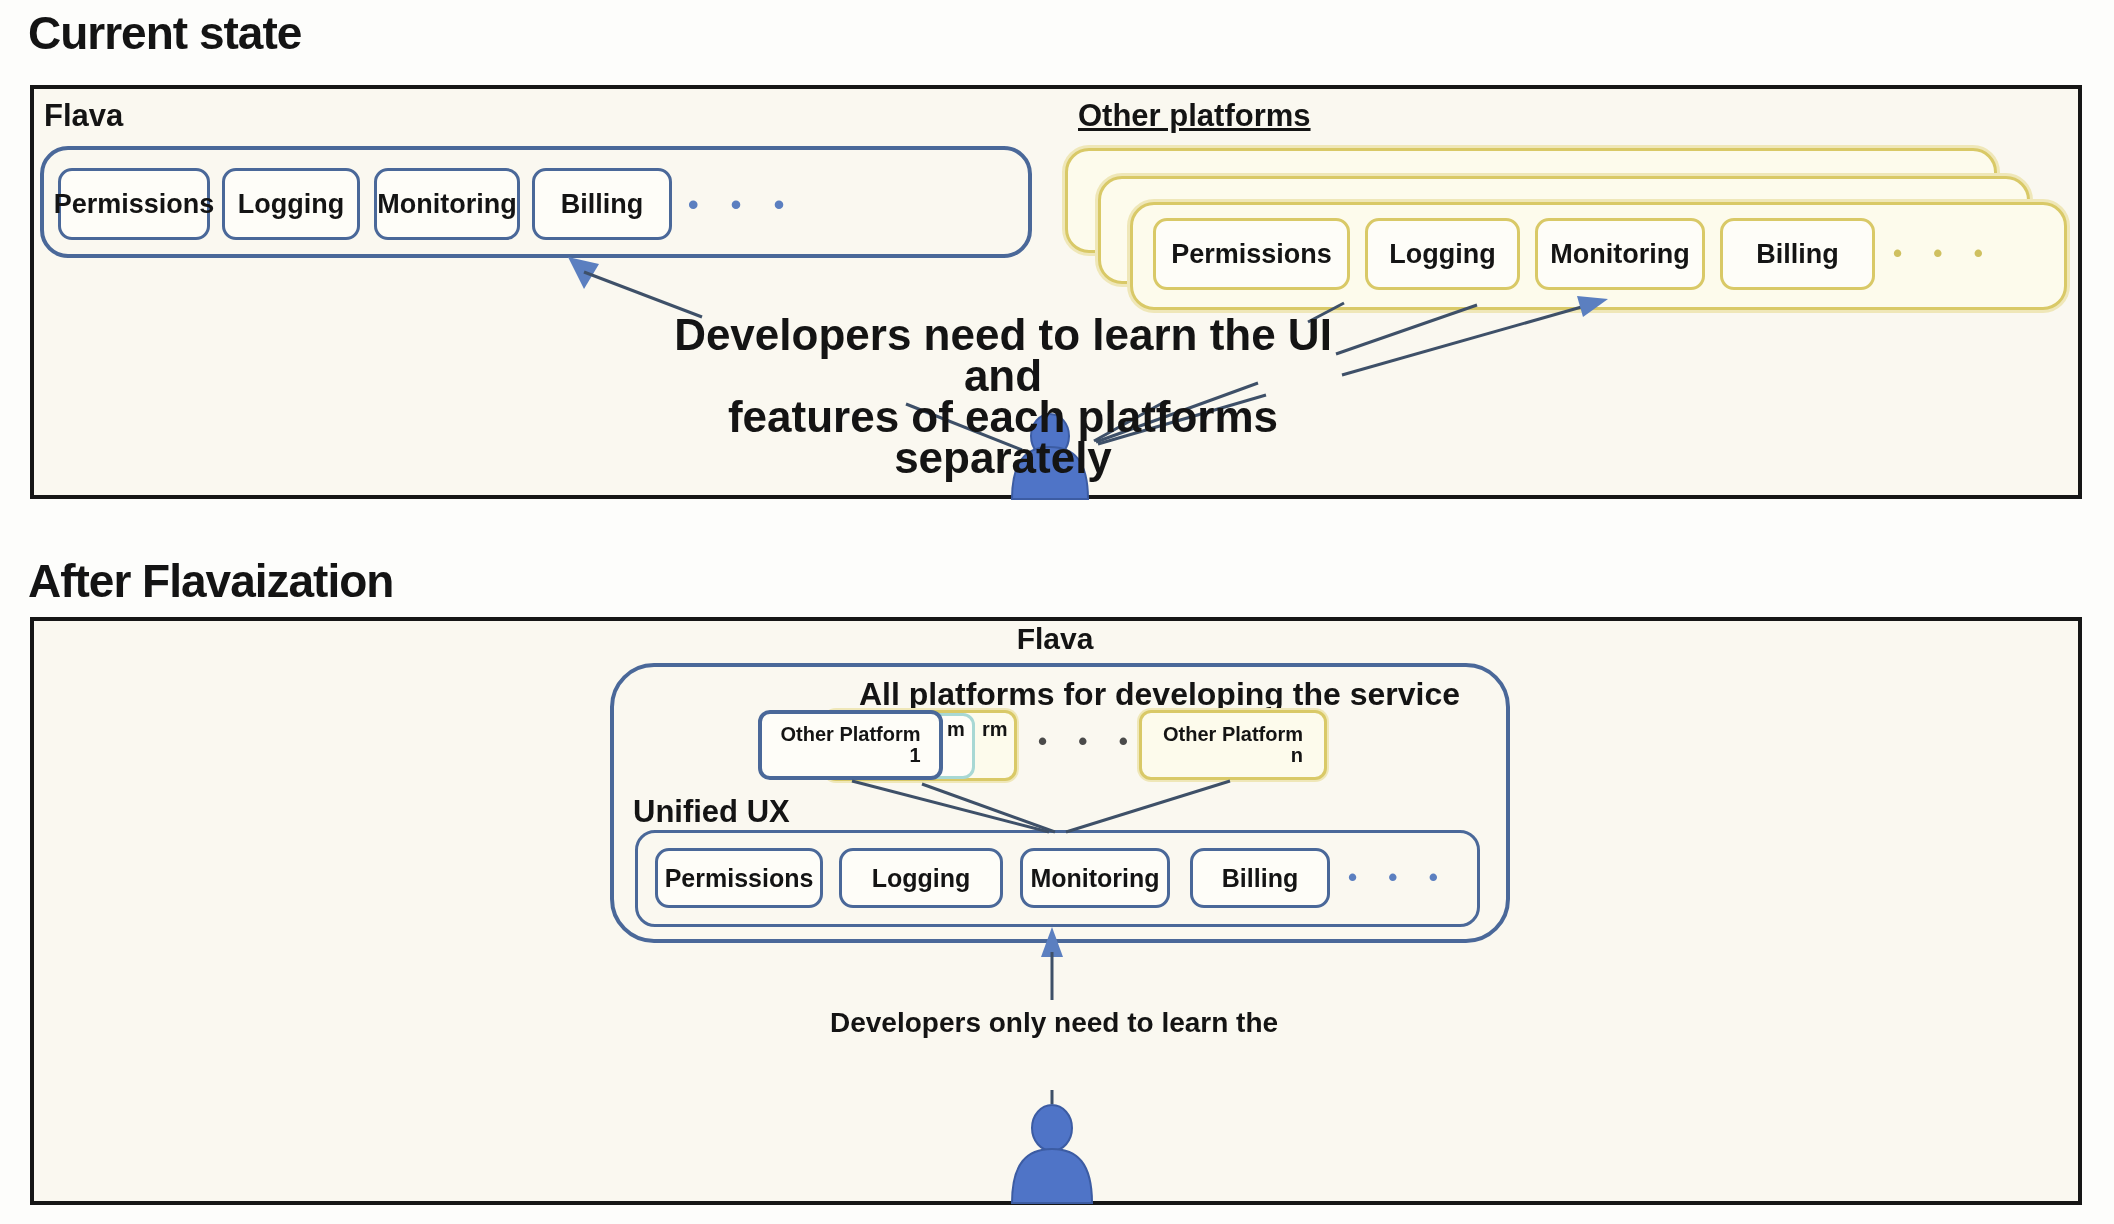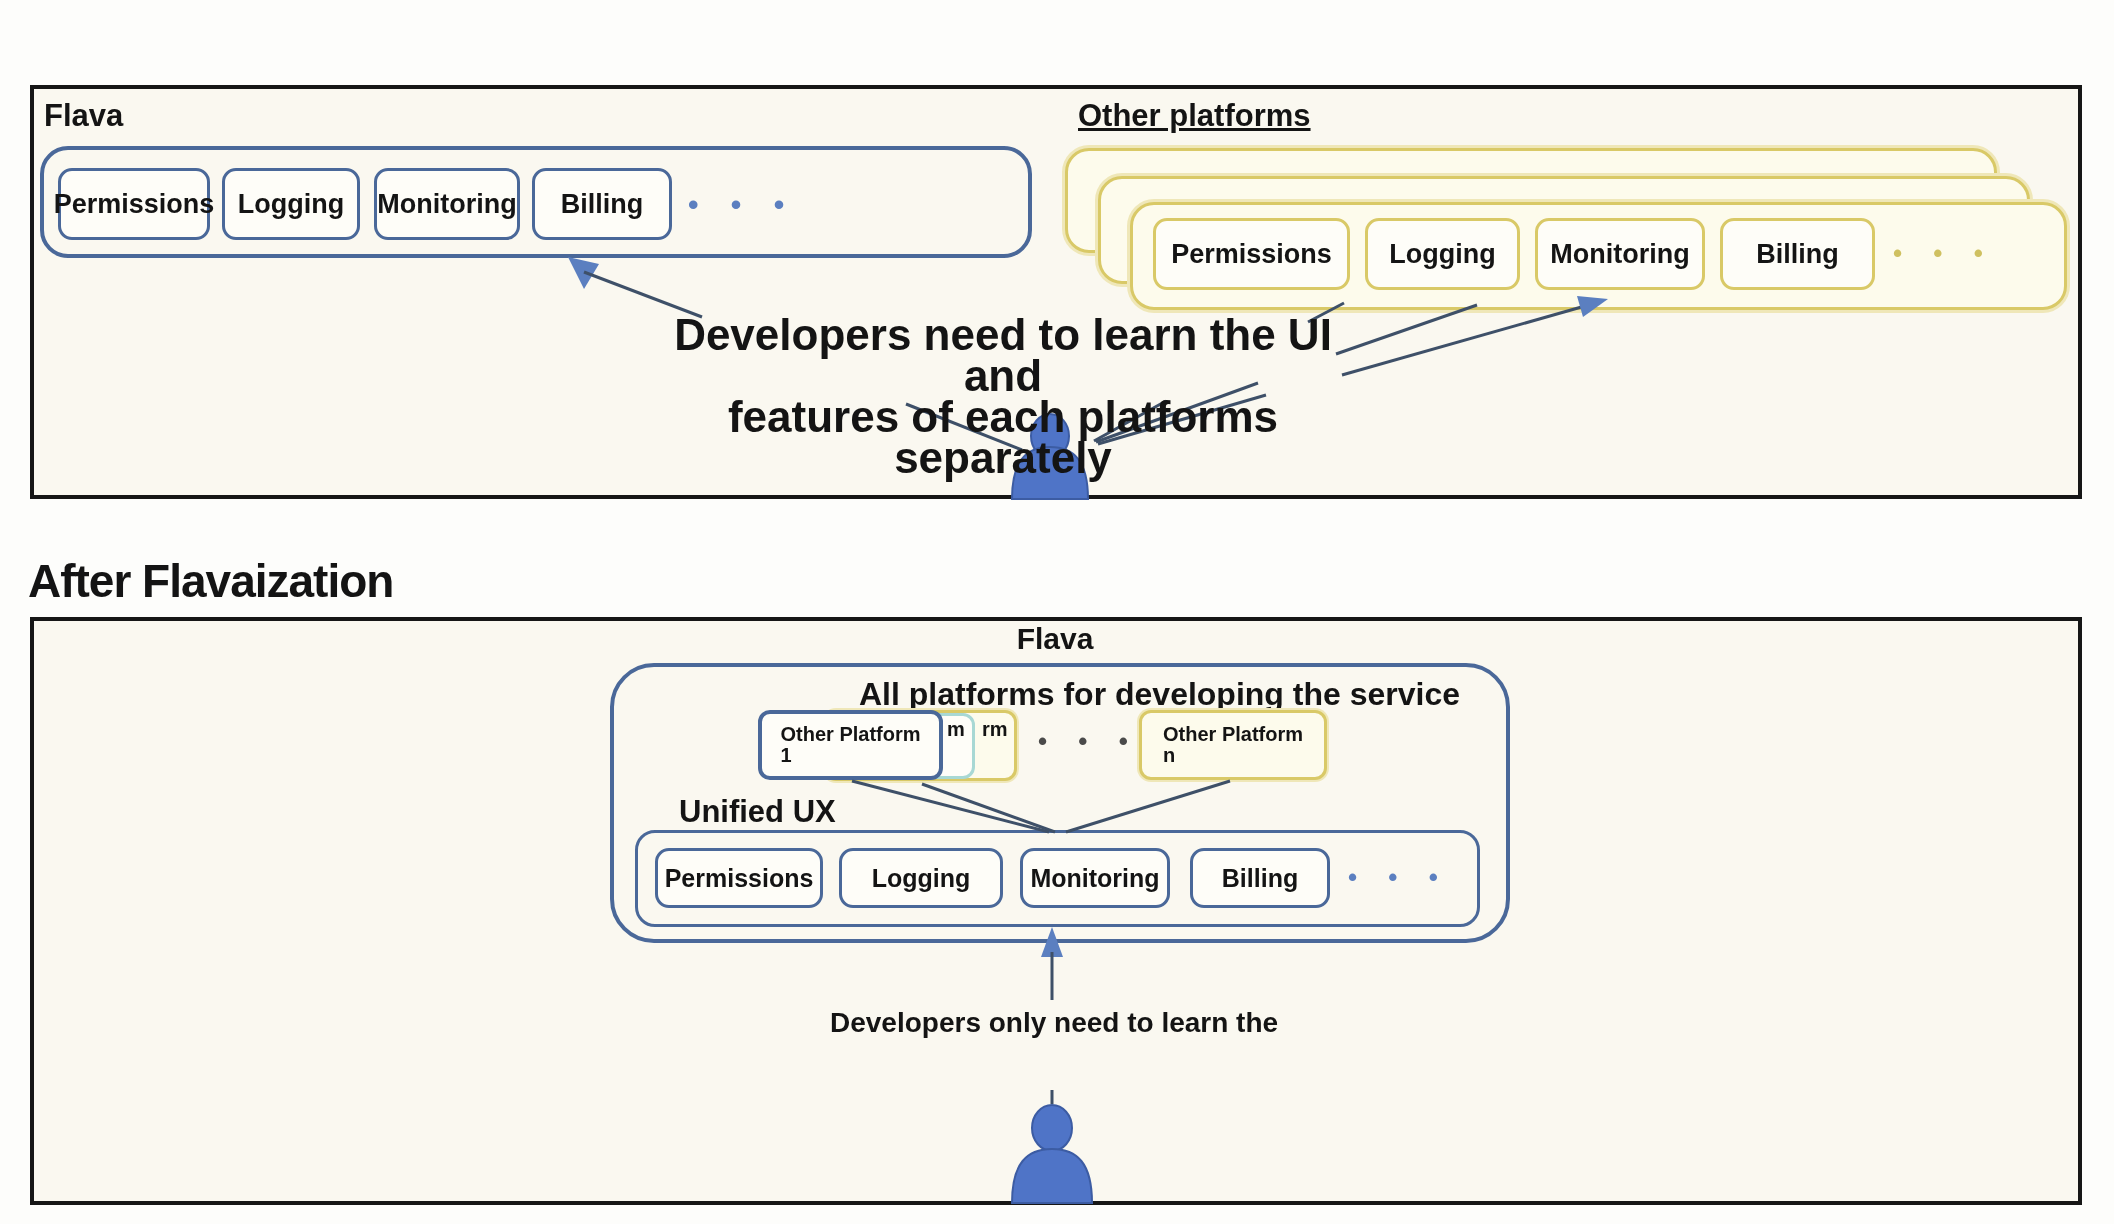--- a/index.html
+++ b/index.html
@@ -32,21 +32,21 @@
   }
   .ybox{
     position:absolute;box-sizing:border-box;
     border:3px solid var(--yellow-border,#d9c967);border-radius:14px;background:var(--box-fill,#fefdf8);
     display:flex;align-items:center;justify-content:center;
     font-weight:700;font-size:27px;text-align:center;
   }
   .pbox{
     position:absolute;box-sizing:border-box;border-radius:12px;
     display:flex;align-items:center;justify-content:center;
-    font-weight:700;font-size:20px;line-height:21px;text-align:left;
+    font-weight:700;font-size:20px;line-height:21px;text-align:right;
   }
   .pbox.blue{border:4px solid var(--blue,#4a6899);background:var(--box-fill,#fefdf8);}
   .pbox.teal{border:3px solid var(--teal,#a8d8d4);background:var(--box-fill,#fefdf8);}
   .pbox.yellow{border:3px solid var(--yellow-border,#d9c967);background:var(--yellow-fill,#fdfbec);box-shadow:0 0 0 2px var(--yellow-glow,#efe7b8);}
   .dots{position:absolute;font-weight:700;letter-spacing:12px;white-space:nowrap;}
   .dots.blue{color:var(--dots-blue,#5b7fc0);font-size:30px;}
   .dots.yellow{color:var(--dots-yellow,#cfc060);font-size:26px;}
   .dots.dark{color:var(--dots-dark,#4a4a4a);font-size:26px;}
   .note{position:absolute;font-weight:700;font-size:44px;line-height:41px;z-index:6;color:var(--text,#141414);}
   .note.center{text-align:center;}
@@ -56,20 +56,21 @@
   svg.overlay line{stroke:var(--line,#3e5068);stroke-width:3;}
   svg.overlay polygon{fill:var(--arrowhead,#5b7fc0);}
   .person-head{fill:var(--person,#4f74c7);stroke:var(--person-stroke,#3c5ca3);stroke-width:2;}
   .person-body{fill:var(--person,#4f74c7);stroke:var(--person-stroke,#3c5ca3);stroke-width:2;}
 </style>
 </head>
 <body>
 
 <div class="stage">
 
+  <div class="h1" style="left:28px;top:6px;">Current state</div>
 
   <div class="panel" style="left:30px;top:85px;width:2052px;height:414px;"></div>
 
   <div class="lbl" style="left:44px;top:98px;">Flava</div>
   <div class="container-blue" style="left:40px;top:146px;width:992px;height:112px;"></div>
   <div class="fbox" style="left:58px;top:168px;width:152px;height:72px;">Permissions</div>
   <div class="fbox" style="left:222px;top:168px;width:138px;height:72px;">Logging</div>
   <div class="fbox" style="left:374px;top:168px;width:146px;height:72px;">Monitoring</div>
   <div class="fbox" style="left:532px;top:168px;width:140px;height:72px;">Billing</div>
   <div class="dots blue" style="left:688px;top:188px;">• • •</div>
@@ -103,21 +104,21 @@
   <div class="pbox blue" style="left:758px;top:710px;width:185px;height:70px;">
     <span><span>Other Platform</span><br><span>1</span></span>
   </div>
   <div class="frag" style="left:947px;top:718px;">m</div>
   <div class="frag" style="left:982px;top:718px;">rm</div>
   <div class="dots dark" style="left:1038px;top:726px;">• • •</div>
   <div class="pbox yellow" style="left:1139px;top:710px;width:188px;height:70px;">
     <span><span>Other Platform</span><br><span>n</span></span>
   </div>
 
-  <div class="lbl" style="left:633px;top:794px;margin-left:46px;">Unified UX</div>
+  <div class="lbl" style="left:633px;top:794px;">Unified UX</div>
   <div class="uxcontainer" style="left:635px;top:830px;width:845px;height:97px;"></div>
   <div class="fbox" style="left:655px;top:848px;width:168px;height:60px;font-size:25px;">Permissions</div>
   <div class="fbox" style="left:839px;top:848px;width:164px;height:60px;font-size:25px;">Logging</div>
   <div class="fbox" style="left:1020px;top:848px;width:150px;height:60px;font-size:25px;">Monitoring</div>
   <div class="fbox" style="left:1190px;top:848px;width:140px;height:60px;font-size:25px;">Billing</div>
   <div class="dots blue" style="left:1348px;top:862px;font-size:26px;">• • •</div>
 
   <div class="note" style="left:830px;top:1002px;font-size:28px;line-height:41px;">
     <div>Developers only need to learn the</div>
   </div>

